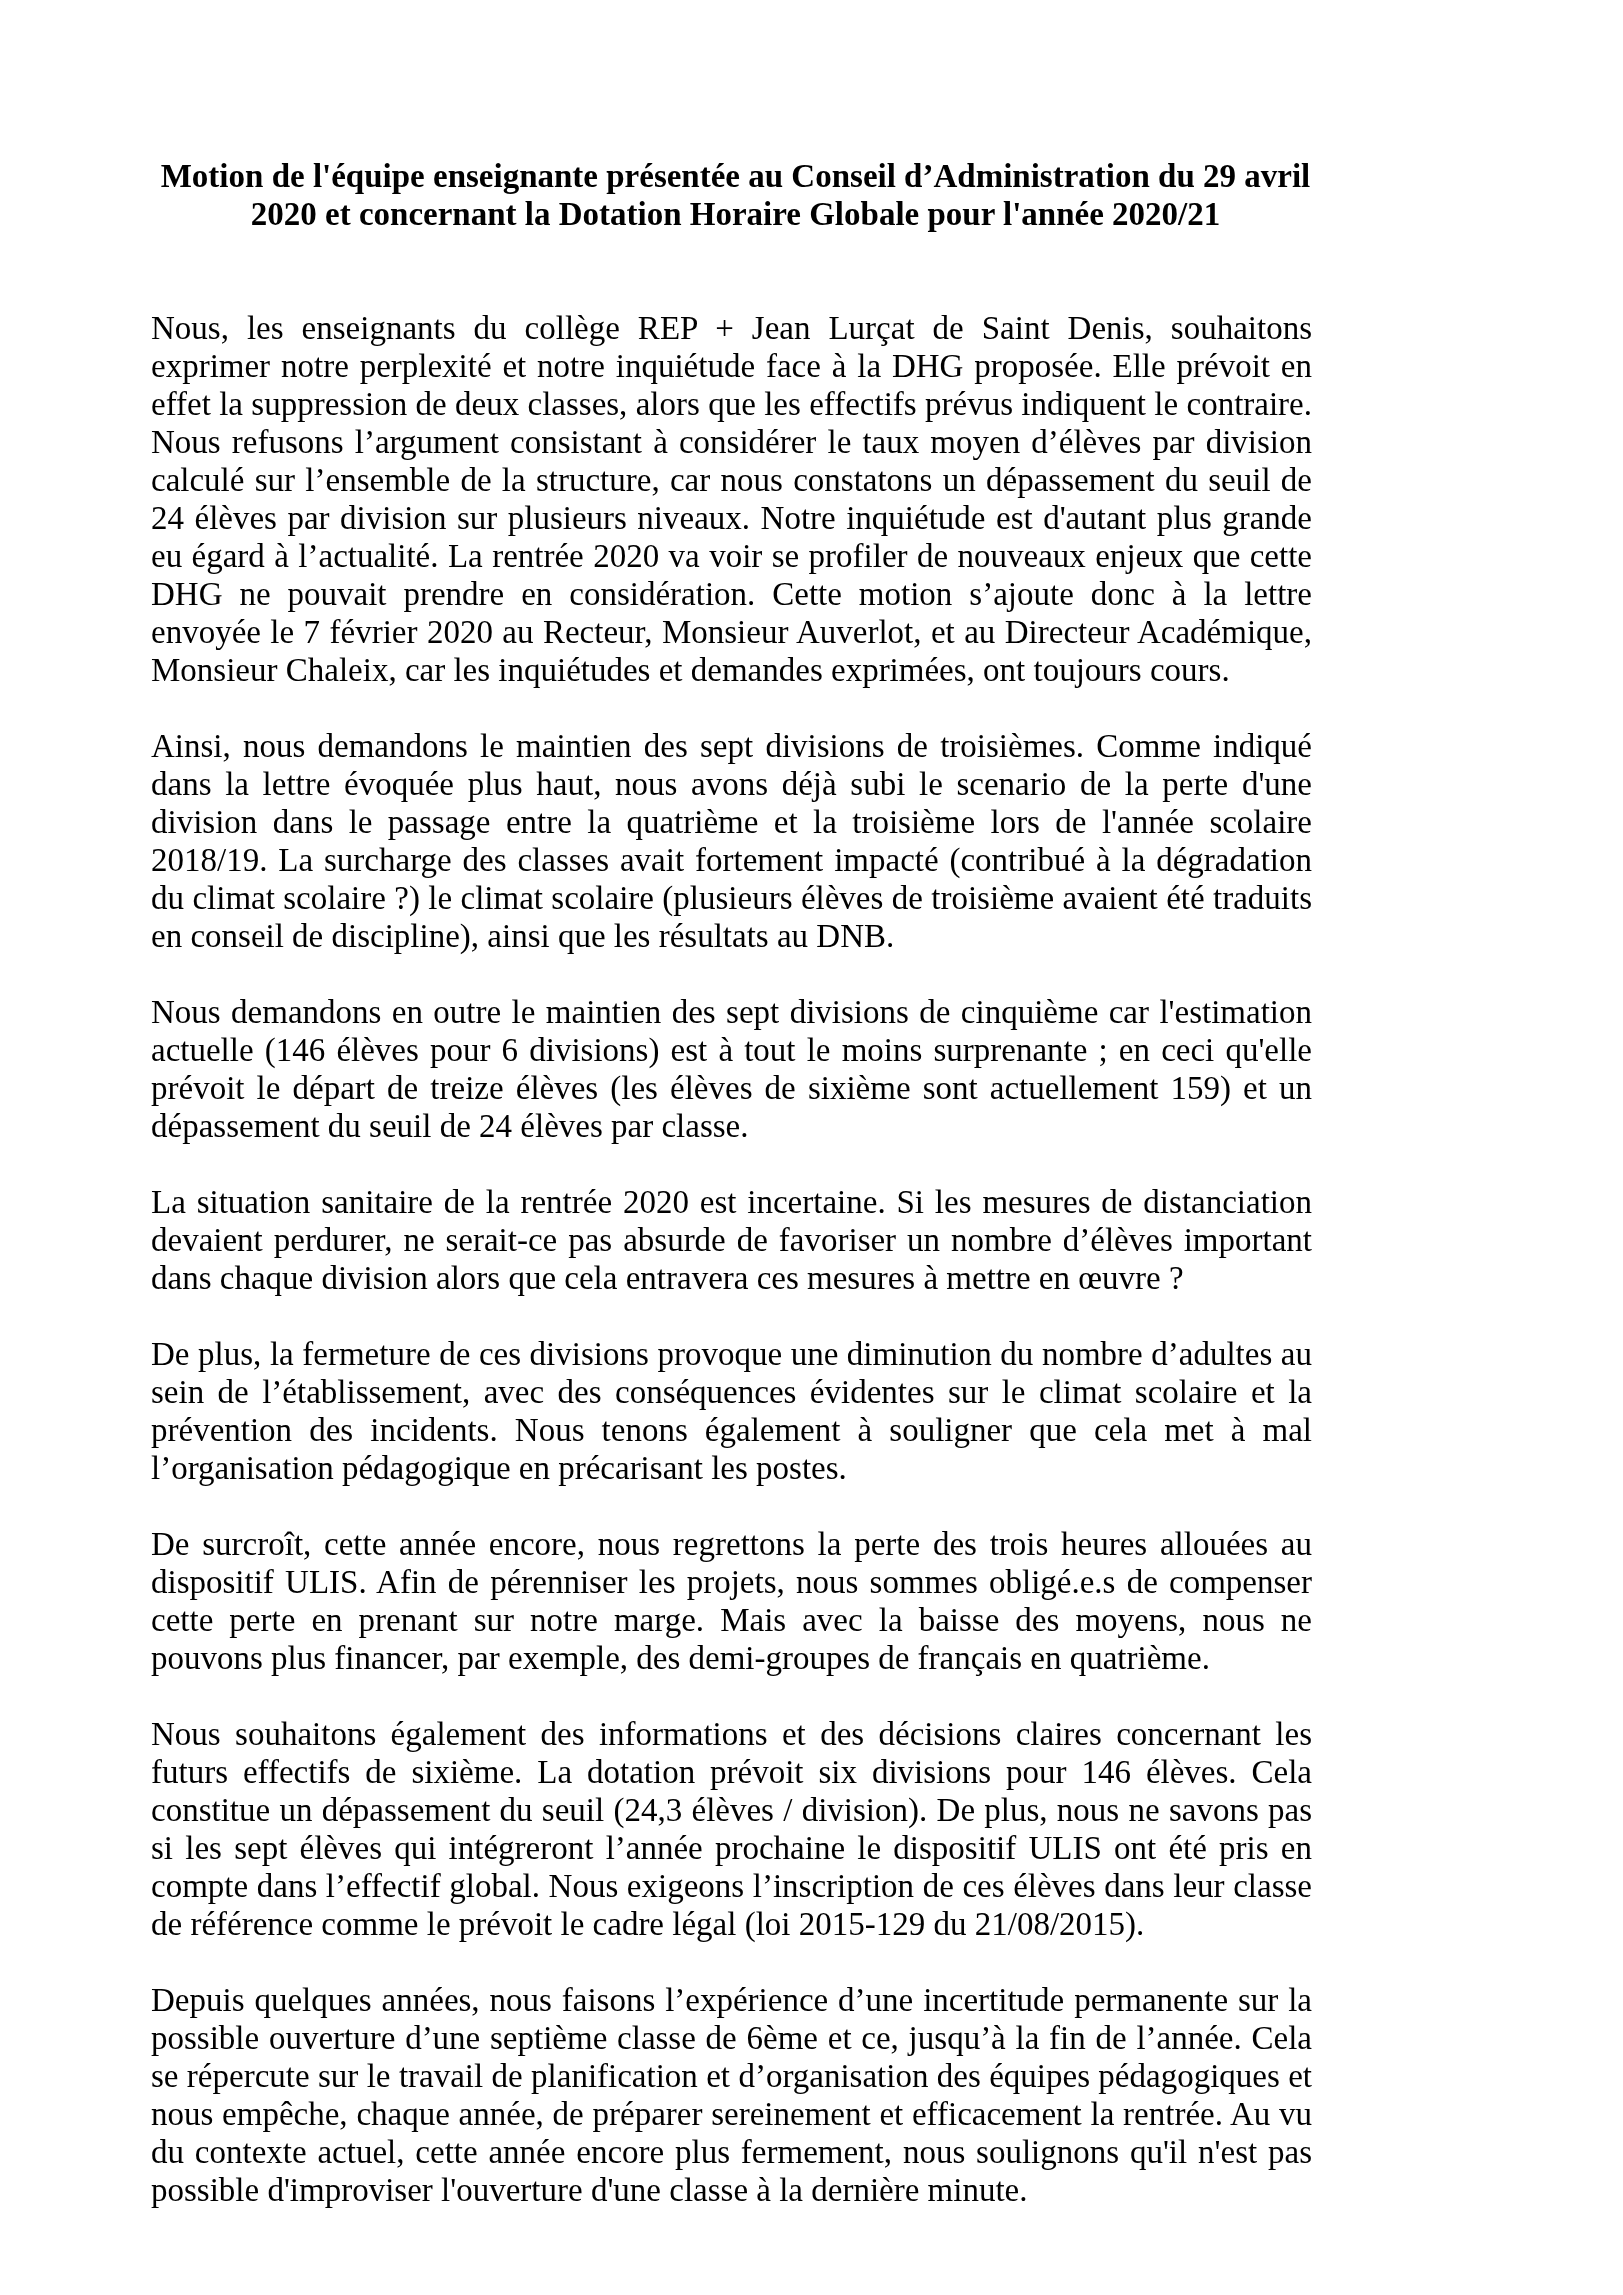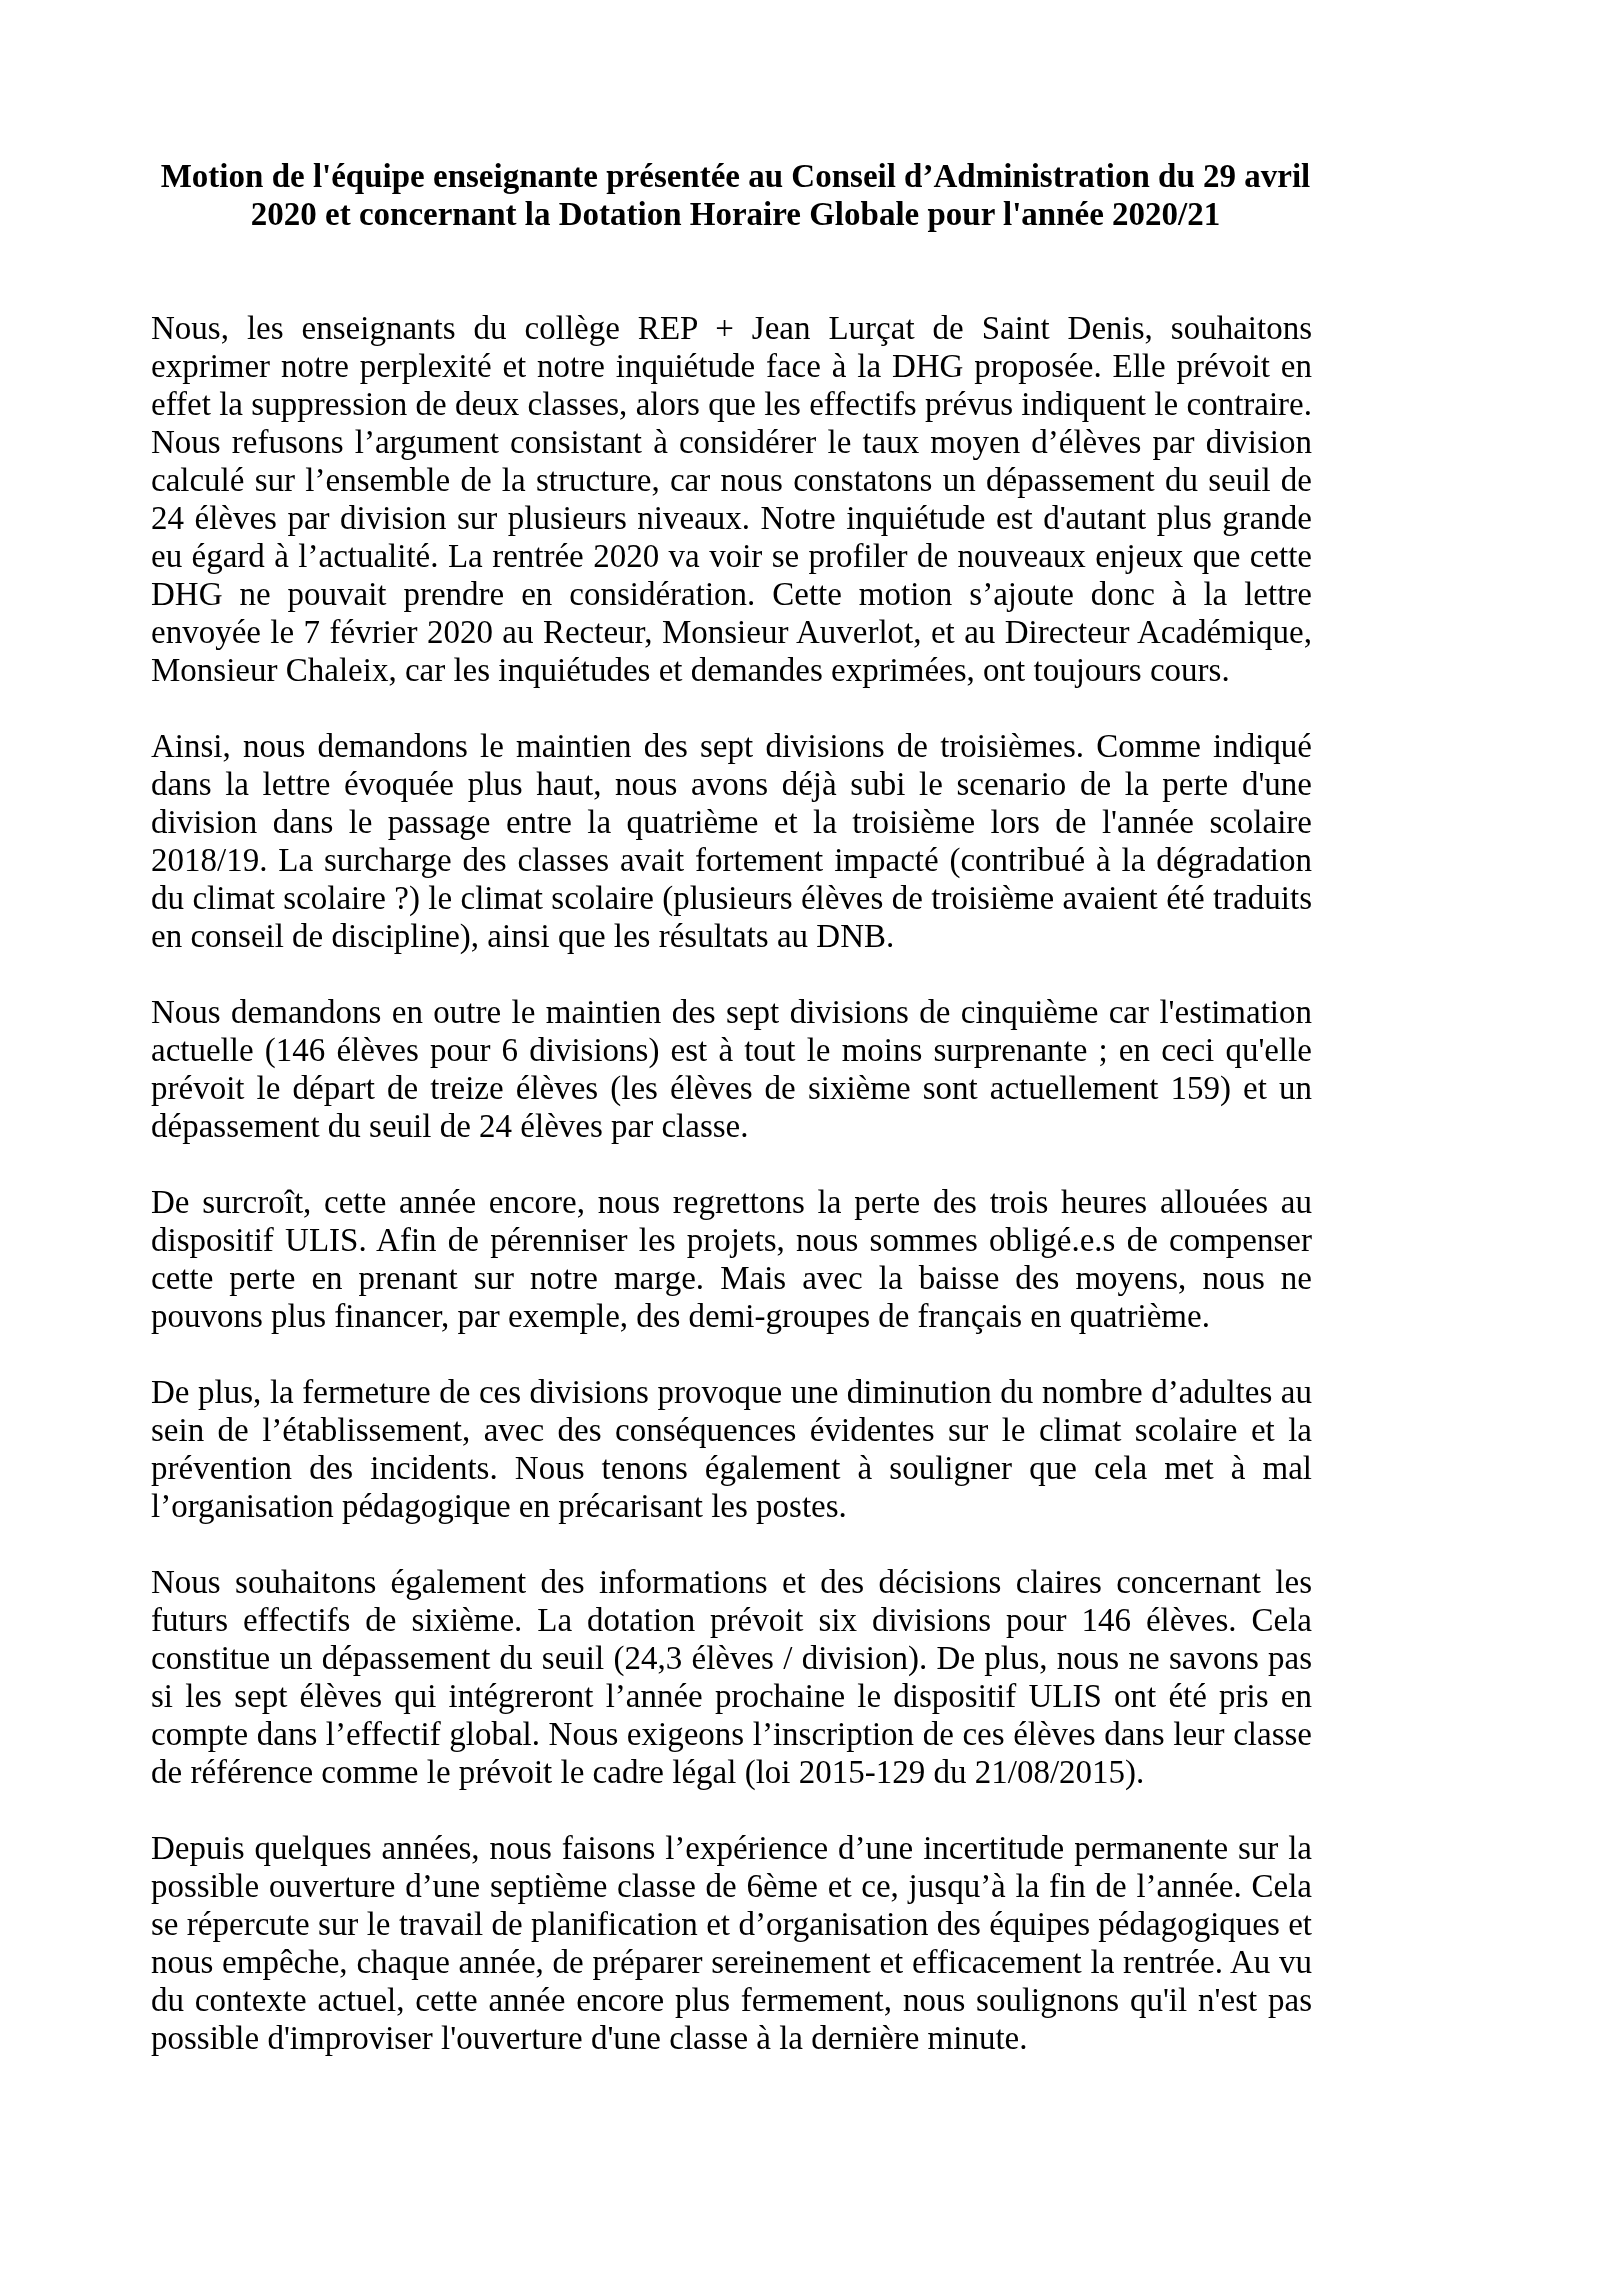--- a/index.html
+++ b/index.html
@@ -40,22 +40,23 @@
 
 <div class="page">
   <h1 class="doc-title">Motion de l'équipe enseignante présentée au Conseil d’Administration du 29 avril 2020 et concernant la Dotation Horaire Globale pour l'année 2020/21</h1>
 
   <p class="para">Nous, les enseignants du collège REP + Jean Lurçat de Saint Denis, souhaitons exprimer notre perplexité et notre inquiétude face à la DHG proposée. Elle prévoit en effet la suppression de deux classes, alors que les effectifs prévus indiquent le contraire. Nous refusons l’argument consistant à considérer le taux moyen d’élèves par division calculé sur l’ensemble de la structure, car nous constatons un dépassement du seuil de 24 élèves par division sur plusieurs niveaux.  Notre inquiétude est d'autant plus grande eu égard à l’actualité. La rentrée 2020 va voir se profiler de nouveaux enjeux que cette DHG ne pouvait prendre en considération. Cette motion s’ajoute donc à la lettre envoyée le 7 février 2020 au Recteur, Monsieur Auverlot, et au Directeur Académique, Monsieur Chaleix, car les inquiétudes et demandes exprimées, ont toujours cours.</p>
 
   <p class="para">Ainsi, nous demandons le maintien des sept divisions de troisièmes. Comme indiqué dans la lettre évoquée plus haut, nous avons déjà subi le scenario de la perte d'une division dans le passage entre la quatrième et la troisième lors de l'année scolaire 2018/19. La surcharge des classes avait fortement impacté (contribué à la dégradation du climat scolaire ?) le climat scolaire (plusieurs élèves de troisième avaient été traduits en conseil de discipline), ainsi que les résultats au DNB.</p>
 
   <p class="para">Nous demandons en outre le maintien des sept divisions de cinquième car l'estimation actuelle (146 élèves pour 6 divisions) est à tout le moins surprenante ; en ceci qu'elle prévoit le départ de treize élèves (les élèves de sixième sont actuellement 159) et un dépassement du seuil de 24 élèves par classe.</p>
 
+  <p class="para">La situation sanitaire de la rentrée 2020 est incertaine. Si les mesures de distanciation devaient perdurer, ne serait-ce pas absurde de favoriser un nombre d’élèves important dans chaque division alors que cela entravera ces mesures à mettre en œuvre ?</p>
+
+  <p class="para">De plus, la fermeture de ces divisions provoque une diminution du nombre d’adultes au sein de l’établissement, avec des conséquences évidentes sur le climat scolaire et la prévention des incidents. Nous tenons également à souligner que cela met à mal l’organisation pédagogique en précarisant les postes.</p>
 
   <p class="para">De surcroît, cette année encore, nous regrettons la perte des trois heures allouées au dispositif ULIS. Afin de pérenniser les projets, nous sommes obligé.e.s de compenser cette perte en prenant sur notre marge. Mais avec la baisse des moyens, nous ne pouvons plus financer, par exemple, des demi-groupes de français en quatrième.</p>
-
-  <p class="para">De plus, la fermeture de ces divisions provoque une diminution du nombre d’adultes au sein de l’établissement, avec des conséquences évidentes sur le climat scolaire et la prévention des incidents. Nous tenons également à souligner que cela met à mal l’organisation pédagogique en précarisant les postes.</p>
 
   <p class="para">Nous souhaitons également des informations et des décisions claires concernant les futurs effectifs de sixième. La dotation prévoit six divisions pour 146 élèves. Cela constitue un dépassement du seuil (24,3 élèves / division). De plus, nous ne savons pas si les sept élèves qui intégreront l’année prochaine le dispositif ULIS ont été pris en compte dans l’effectif global. Nous exigeons l’inscription de ces élèves dans leur classe de référence comme le prévoit le cadre légal (loi 2015-129 du 21/08/2015).</p>
 
   <p class="para">Depuis quelques années, nous faisons l’expérience d’une incertitude permanente sur la possible ouverture d’une septième classe de 6ème et ce, jusqu’à la fin de l’année. Cela se répercute sur le travail de planification et d’organisation des équipes pédagogiques et nous empêche, chaque année, de préparer sereinement et efficacement la rentrée. Au vu du contexte actuel, cette année encore plus fermement, nous soulignons qu'il n'est pas possible d'improviser l'ouverture d'une classe à la dernière minute.</p>
 </div>
 
 
 </body></html>

